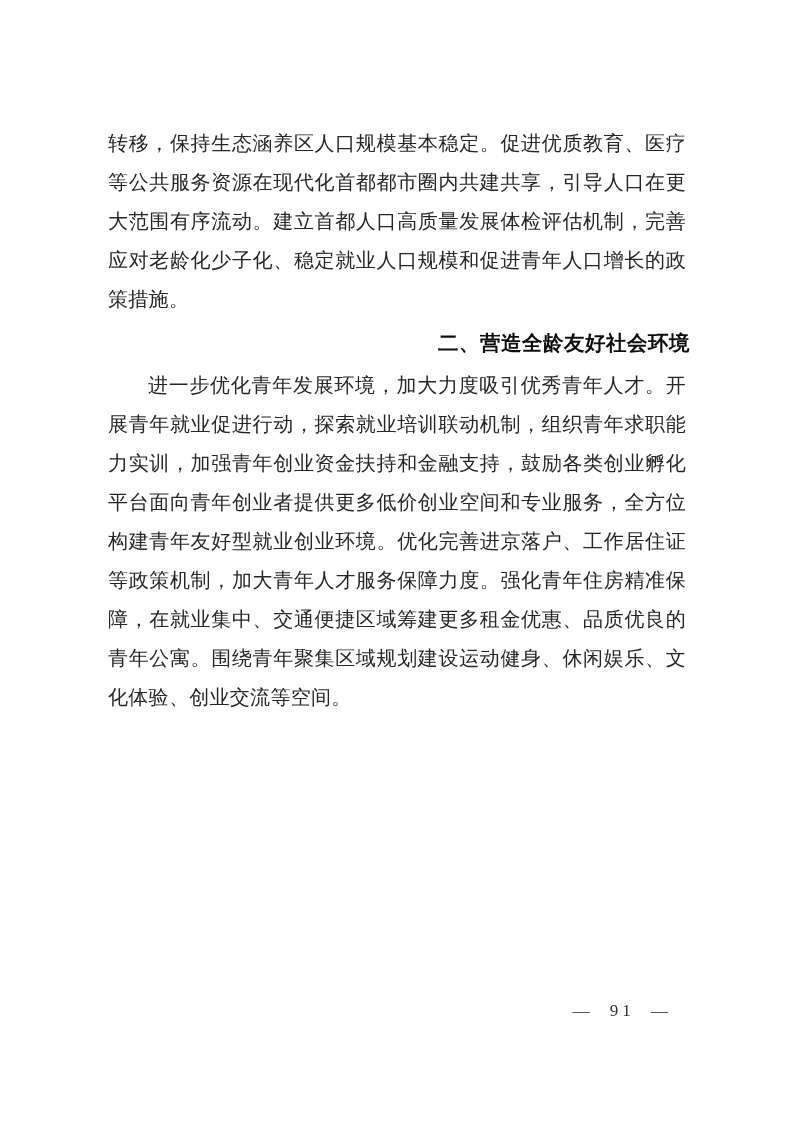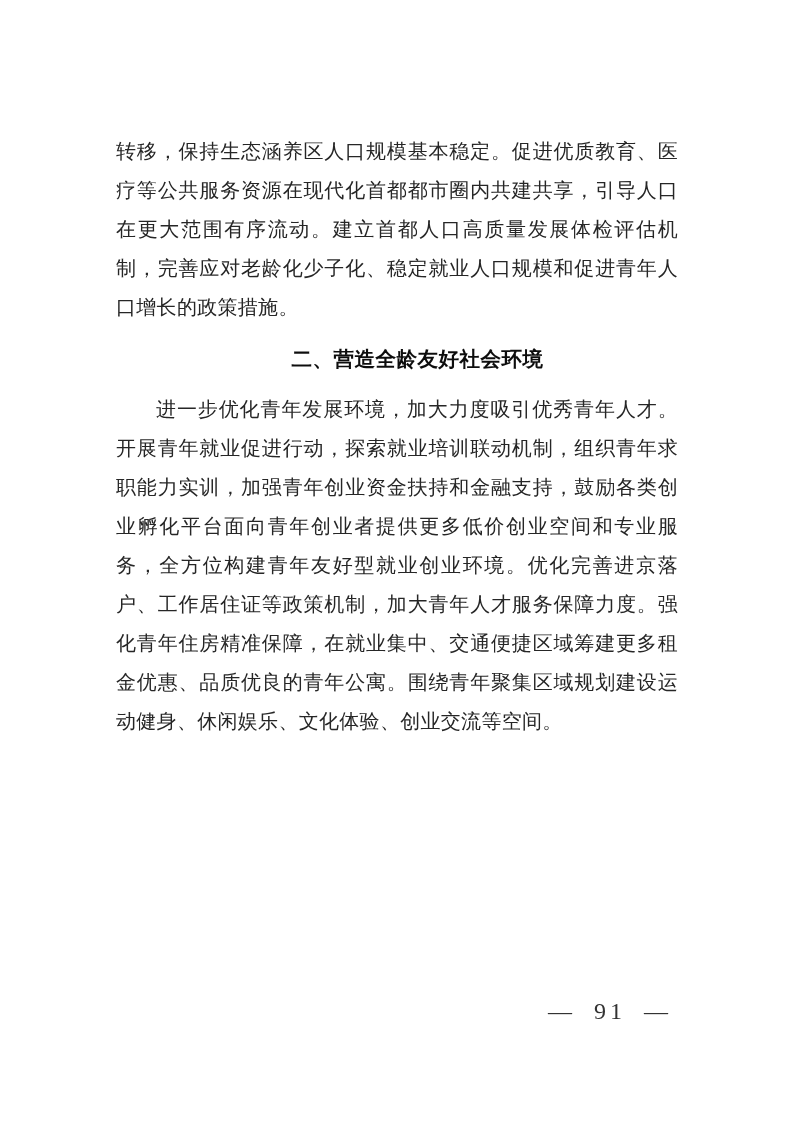--- a/index.html
+++ b/index.html
@@ -20,42 +20,42 @@
     left: 104px;
     top: 120px;
     width: 586px;
     color: #262626;
     font-size: 20px;
     line-height: 39px;
     text-align: justify;
     letter-spacing: 0.3px;
   }
   p.para {
-    margin: 12px;
+    margin: 4px;
     text-indent: 2em;
   }
   p.para.no-indent {
     text-indent: 0;
   }
   h2.heading {
     margin: 0;
     font-size: 20.5px;
     line-height: 39px;
     font-weight: 700;
     text-indent: 2em;
-    text-align: center;
+    text-align: right;
     color: #0d0d0d;
     font-family: "Liberation Sans", "DejaVu Sans", sans-serif;
     letter-spacing: 0.5px;
   }
   .page-number {
     position: absolute;
     top: 999px;
     right: 122px;
-    font-size: 24px;
+    font-size: 17px;
     line-height: 24px;
     color: #333333;
     letter-spacing: 4px;
     word-spacing: 8px;
     font-family: "Liberation Serif", "DejaVu Serif", serif;
   }
 </style>
 </head>
 <body>
 

